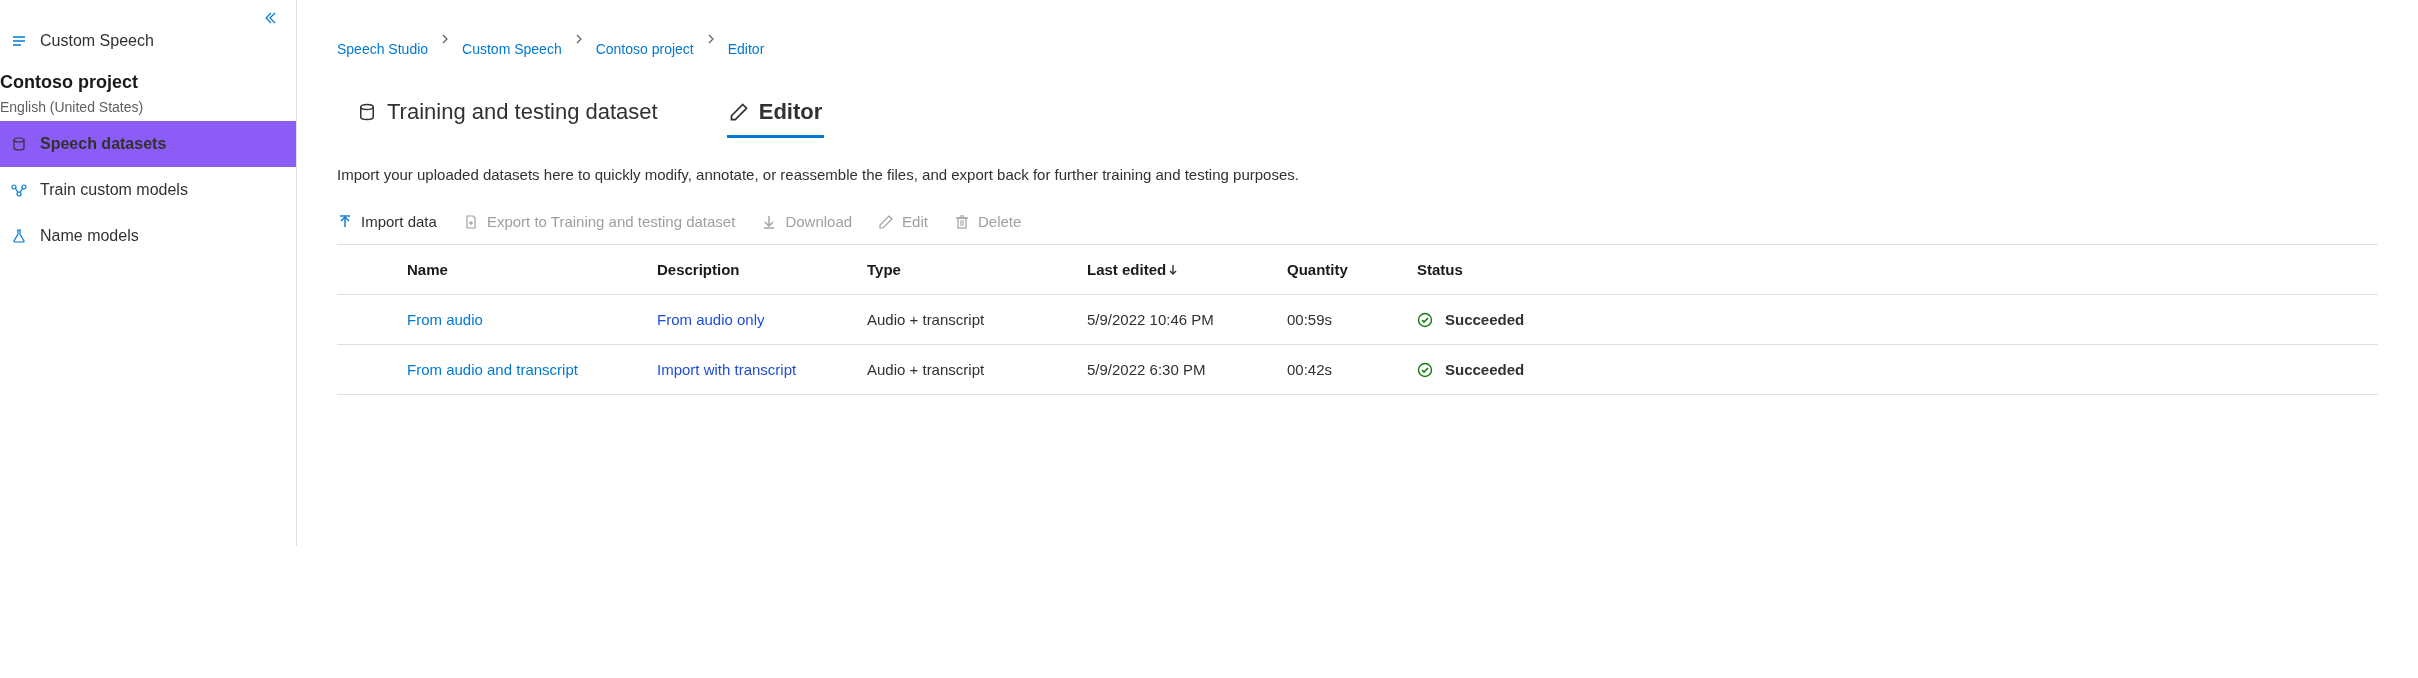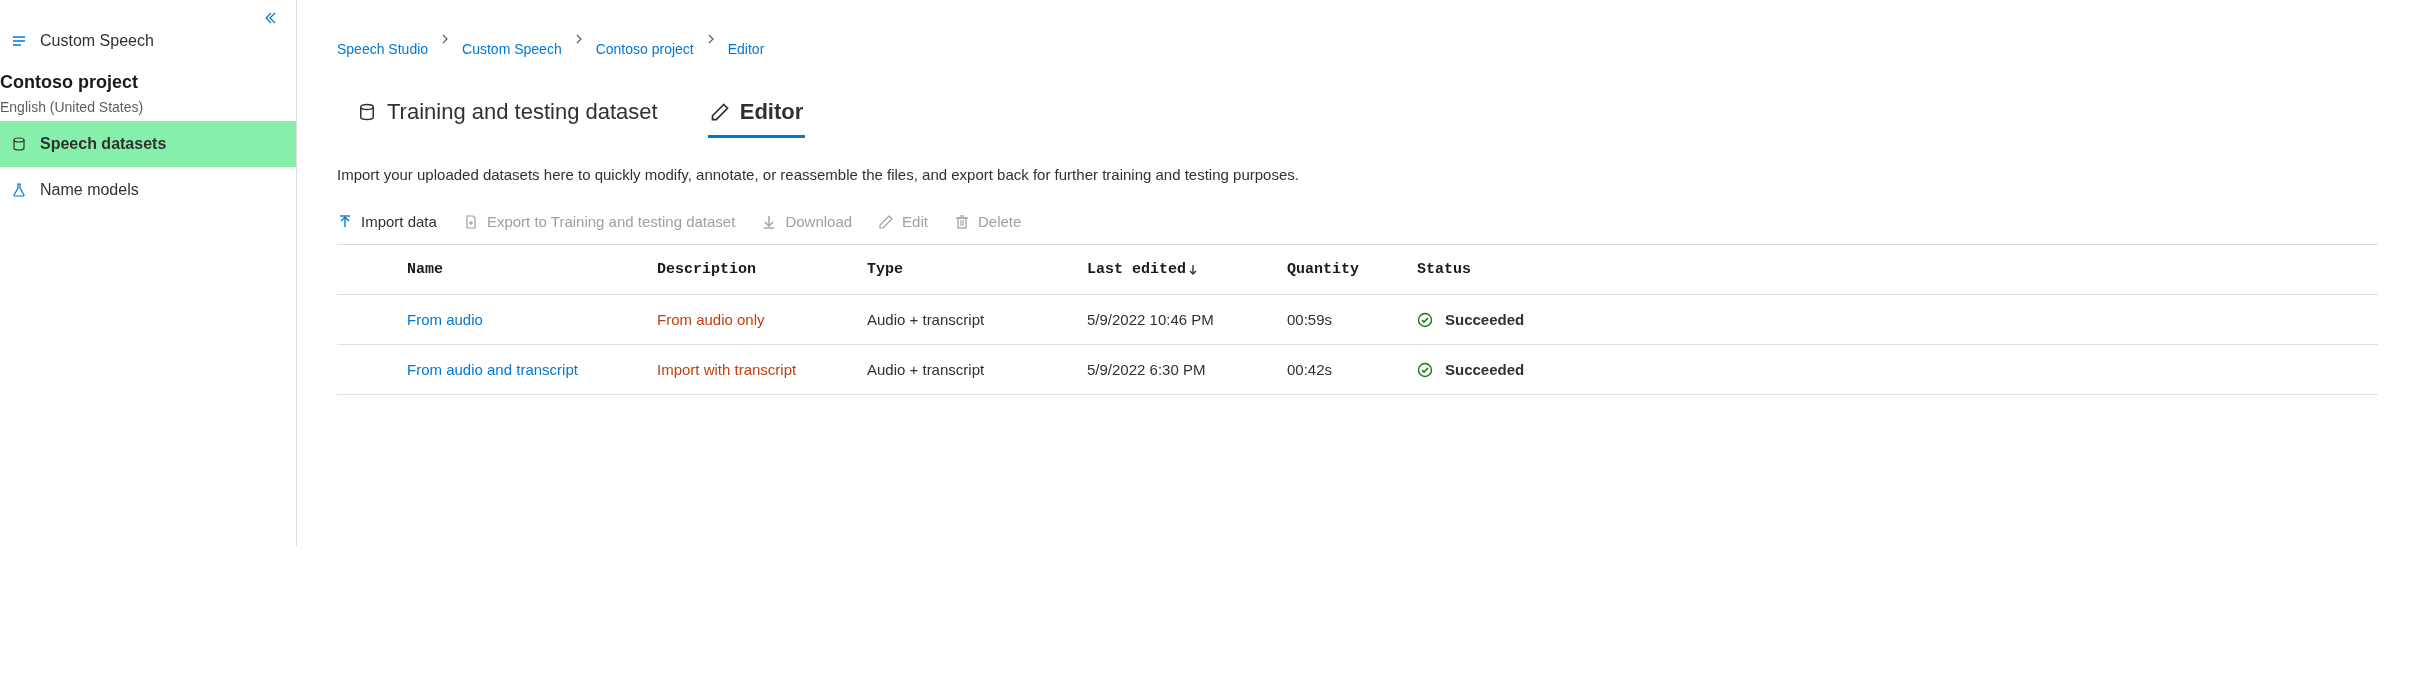--- a/index.html
+++ b/index.html
@@ -6,46 +6,46 @@
   html, body { margin:0; padding:0; font-family: "Segoe UI", Arial, sans-serif; font-size:14px; color:#323130; background:#fff; }
   .app { display:flex; width:2418px; height:546px; }
   .sidebar { width:297px; border-right:1px solid #e1dfdd; position:relative; padding-top:10px; }
   .collapse { position:absolute; top:10px; right:18px; color:#0078d4; cursor:pointer; }
   .side-section-header { display:flex; align-items:center; gap:12px; padding:22px 10px 22px 10px; font-size:16px; color:#323130; }
   .side-section-header .icon { width:18px; display:flex; justify-content:center; }
   .project-header { padding:0 10px 6px 0; }
   .project-header .pname { font-size:18px; font-weight:600; color:#1b1a19; }
   .project-header .plang { font-size:14px; color:#605e5c; margin-top:6px; }
   .nav-item { display:flex; align-items:center; gap:12px; padding:14px 10px 14px 10px; font-size:16px; color:#323130; cursor:pointer; }
-  .nav-item.active { background:#86efac; font-weight:600; }
+  .nav-item.active { background:#8b5cf6; font-weight:600; }
   .nav-item .icon { width:18px; display:flex; justify-content:center; }
   
   .main { flex:1; padding:20px 40px 0 40px; }
   .breadcrumb { display:flex; align-items:center; gap:12px; font-size:14px; margin-bottom:36px; }
   .breadcrumb a { color:#0078d4; text-decoration:none; cursor:pointer;margin-top:21px; }
   .breadcrumb .chev { color:#605e5c; }
   
-  .tabs { display:flex; gap:48px; align-items:flex-end; margin-bottom:28px; margin-left:18px;}
+  .tabs { display:flex; gap:67px; align-items:flex-end; margin-bottom:28px; margin-left:18px;}
   .tab { display:flex; align-items:center; gap:10px; font-size:22px; color:#323130; padding:6px 2px 10px 2px; cursor:pointer; border-bottom:3px solid transparent; }
   .tab.active { font-weight:600; border-bottom:3px solid #0078d4; }
   
   .desc { font-size:15px; color:#323130; margin-bottom:30px; }
   
   .toolbar { display:flex; align-items:center; gap:26px; font-size:15px; padding-bottom:14px; border-bottom:1px solid #e1dfdd; margin-bottom:0;margin-top:18px; }
   .tool { display:flex; align-items:center; gap:8px; cursor:pointer; color:#323130; }
   .tool.disabled { color:#a19f9d; cursor:default; }
   .tool .ticon { width:16px; height:16px; display:flex; align-items:center; justify-content:center; }
   .tool.primary .ticon svg path, .tool.primary .ticon svg line, .tool.primary .ticon svg polyline { stroke:#0078d4; }
   
   .table { width:100%; }
   .thead, .trow { display:grid; grid-template-columns: 70px 250px 210px 220px 200px 130px 180px; align-items:center; padding:16px 0; border-bottom:1px solid #e1dfdd; font-size:15px; }
-  .thead { font-weight:600; color:#1b1a19;font-family:Liberation Mono, monospace; }
+  .thead { font-weight:600; color:#1b1a19; }
   .thead .sort { display:inline-flex; align-items:center; gap:1px; }
   .trow .name { color:#0078d4; cursor:pointer; }
-  .trow .desc-cell { color:#c2410c; }
+  .trow .desc-cell { color:#1d4ed8; }
   .status-cell { display:flex; align-items:center; gap:12px;font-weight:bold; }
   .succ-icon { width:16px; height:16px; }
   
   svg { display:block; }
 </style>
 </head>
 <body>
 
 <div class="app">
 
@@ -70,20 +70,32 @@
       <div class="plang">English (United States)</div>
     </div>
     <div class="nav-item active">
       <span class="icon">
         <svg width="16" height="16" viewBox="0 0 16 16">
             <ellipse cx="8" cy="4" rx="5" ry="2" stroke="#323130" stroke-width="1.2" fill="none"></ellipse>
             <path d="M3 4 V12 C3 13.1 5.2 14 8 14 C10.8 14 13 13.1 13 12 V4" stroke="#323130" stroke-width="1.2" fill="none"></path>
           </svg>
       </span>
       <span>Speech datasets</span>
+    </div>
+    <div class="nav-item">
+      <span class="icon">
+        <svg width="18" height="16" viewBox="0 0 18 16">
+            <circle cx="4" cy="5" r="2" stroke="#0078d4" stroke-width="1.2" fill="none"></circle>
+            <circle cx="14" cy="5" r="2" stroke="#0078d4" stroke-width="1.2" fill="none"></circle>
+            <circle cx="9" cy="12" r="2" stroke="#0078d4" stroke-width="1.2" fill="none"></circle>
+            <line x1="5.5" y1="6.5" x2="8" y2="10.5" stroke="#0078d4" stroke-width="1.2"></line>
+            <line x1="12.5" y1="6.5" x2="10" y2="10.5" stroke="#0078d4" stroke-width="1.2"></line>
+          </svg>
+      </span>
+      <span>Train custom models</span>
     </div>
     <div class="nav-item">
       <span class="icon">
         <svg width="16" height="16" viewBox="0 0 16 16">
             <path d="M6 2 H10 M7 2 V6 L3 13 C2.7 13.6 3.1 14 3.8 14 H12.2 C12.9 14 13.3 13.6 13 13 L9 6 V2" stroke="#0078d4" stroke-width="1.2" fill="none"></path>
           </svg>
       </span>
       <span>Name models</span>
     </div>
   </div>

